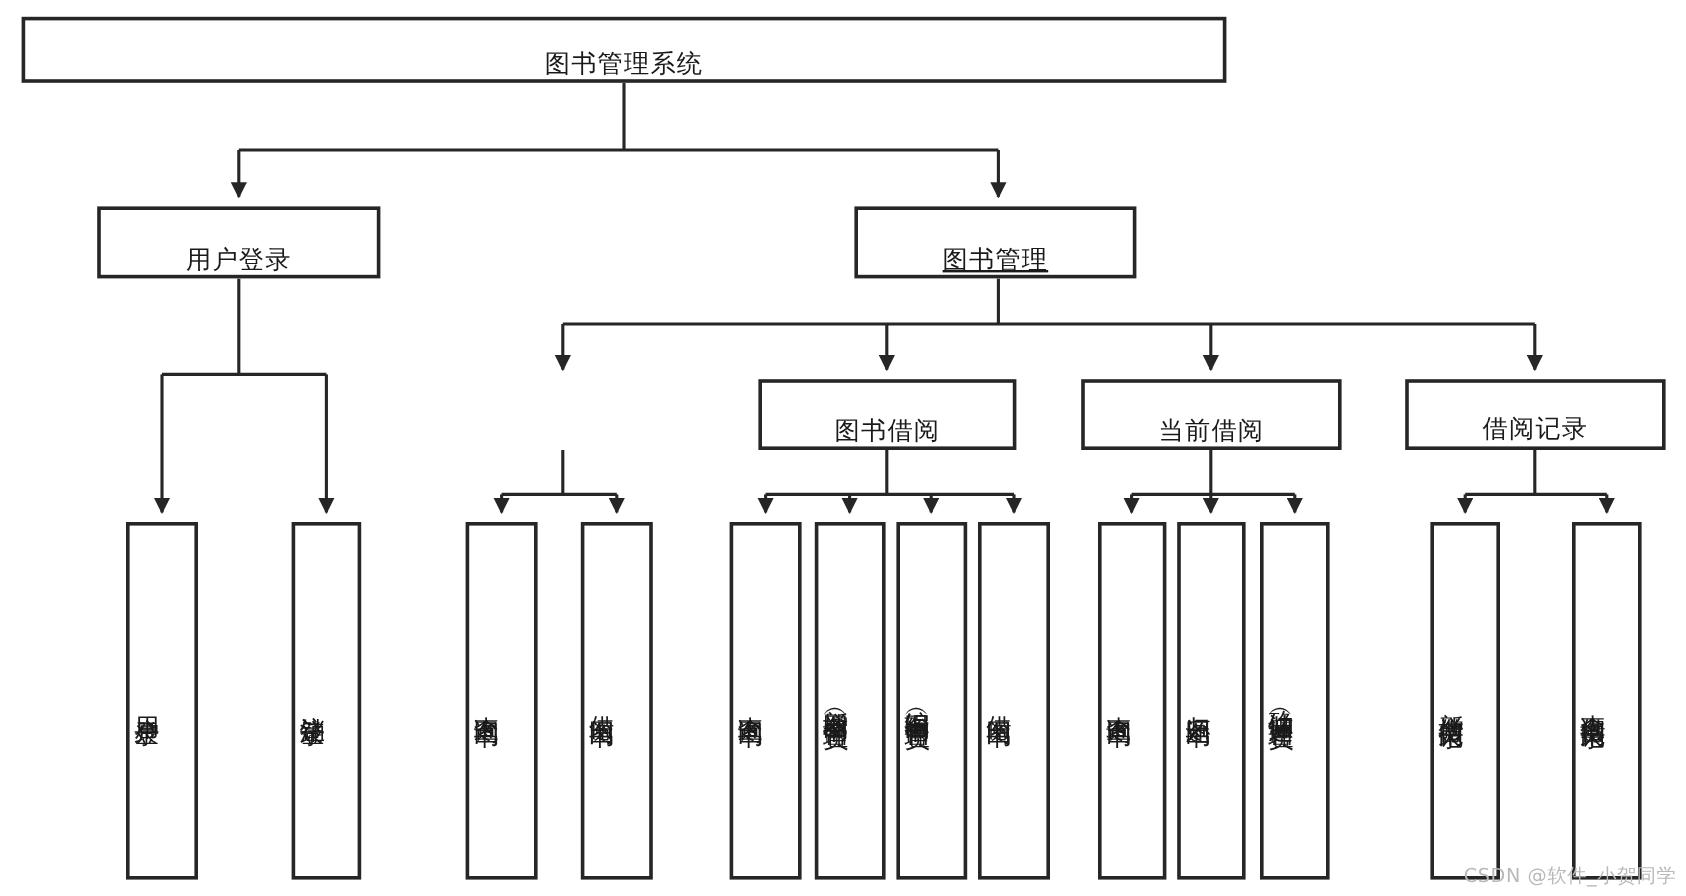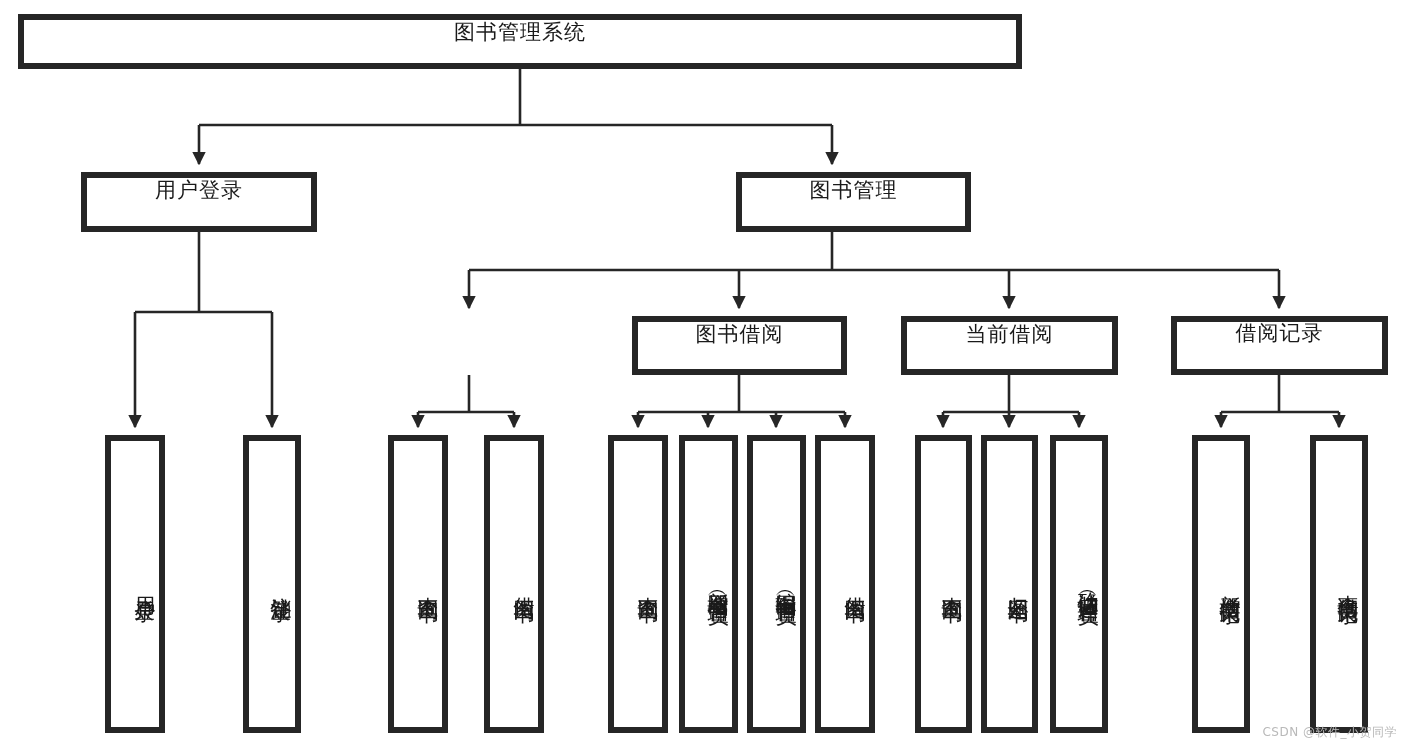--- a/index.html
+++ b/index.html
@@ -23,23 +23,23 @@
     left: 0;
     top: 0;
     width: 1405px;
     height: 747px;
     pointer-events: none;
   }
   .node {
     position: absolute;
     box-sizing: border-box;
     background: #ffffff;
-    border: 6px solid #ec4899;
+    border: 3px solid #ec4899;
     display: flex;
-    align-items: flex-start;
+    align-items: flex-end;
     justify-content: center;
     color: #1a1a1a;
   }
   .node.h {
     font-size: 21px;
     letter-spacing: 1px;
     line-height: 1.2;
   }
   .node.v {
     writing-mode: vertical-rl;
@@ -51,21 +51,21 @@
   }
   .node.v .vtext {
     writing-mode: vertical-rl;
     text-orientation: upright;
     white-space: nowrap;
   }
   #watermark {
     position: absolute;
     right: 8px;
     bottom: 6px;
-    font-size: 12px;
+    font-size: 16px;
     color: #b9b9b9;
     letter-spacing: 0.5px;
     user-select: none;
     white-space: nowrap;
   }
 </style>
 </head>
 <body>
 
 <div id="canvas">
@@ -123,21 +123,21 @@
     </g>
   </svg>
 
   <div class="node h" style="left: 18px; top: 14px; width: 1004px; height: 55px; border-color: rgb(38, 38, 38); background: rgb(255, 255, 255); color: rgb(26, 26, 26);">
     <span>图书管理系统</span>
   </div>
 
   <div class="node h" style="left: 81px; top: 172px; width: 236px; height: 60px; border-color: rgb(38, 38, 38); background: rgb(255, 255, 255); color: rgb(26, 26, 26);">
     <span>用户登录</span>
   </div>
-  <div class="node h" style="left: 736px; top: 172px; width: 235px; height: 60px; border-color: rgb(38, 38, 38); background: rgb(255, 255, 255); color: rgb(26, 26, 26);">
+  <div class="node h" style="left: 712px; top: 172px; width: 235px; height: 60px; border-color: rgb(38, 38, 38); background: rgb(255, 255, 255); color: rgb(26, 26, 26); text-decoration: underline;">
     <span>图书管理</span>
   </div>
 
   <div class="node h" style="left: 901px; top: 316px; width: 217px; height: 59px; border-color: rgb(38, 38, 38); background: rgb(255, 255, 255); color: rgb(26, 26, 26);">
     <span>当前借阅</span>
   </div>
   <div class="node h" style="left: 632px; top: 316px; width: 215px; height: 59px; border-color: rgb(38, 38, 38); background: rgb(255, 255, 255); color: rgb(26, 26, 26);">
     <span>图书借阅</span>
   </div>
   <div class="node h" style="left: 1171px; top: 316px; width: 217px; height: 59px; border-color: rgb(38, 38, 38); background: rgb(255, 255, 255); color: rgb(26, 26, 26); font-family: Liberation Mono, monospace;">

